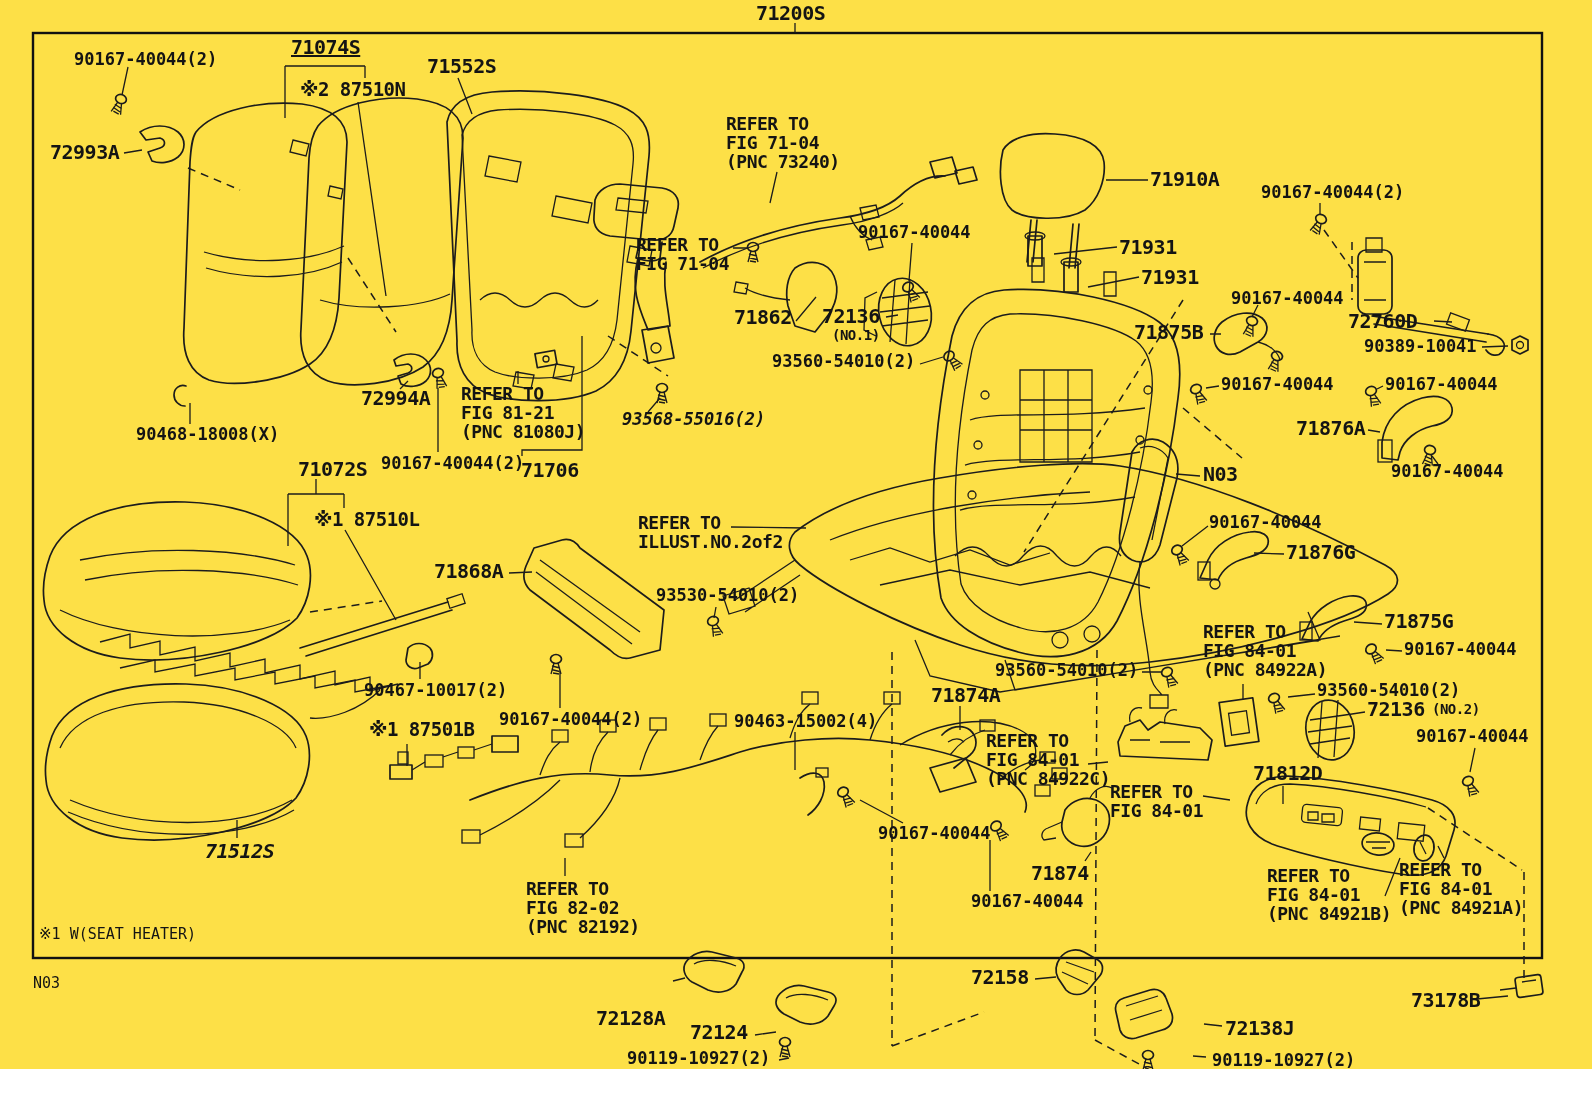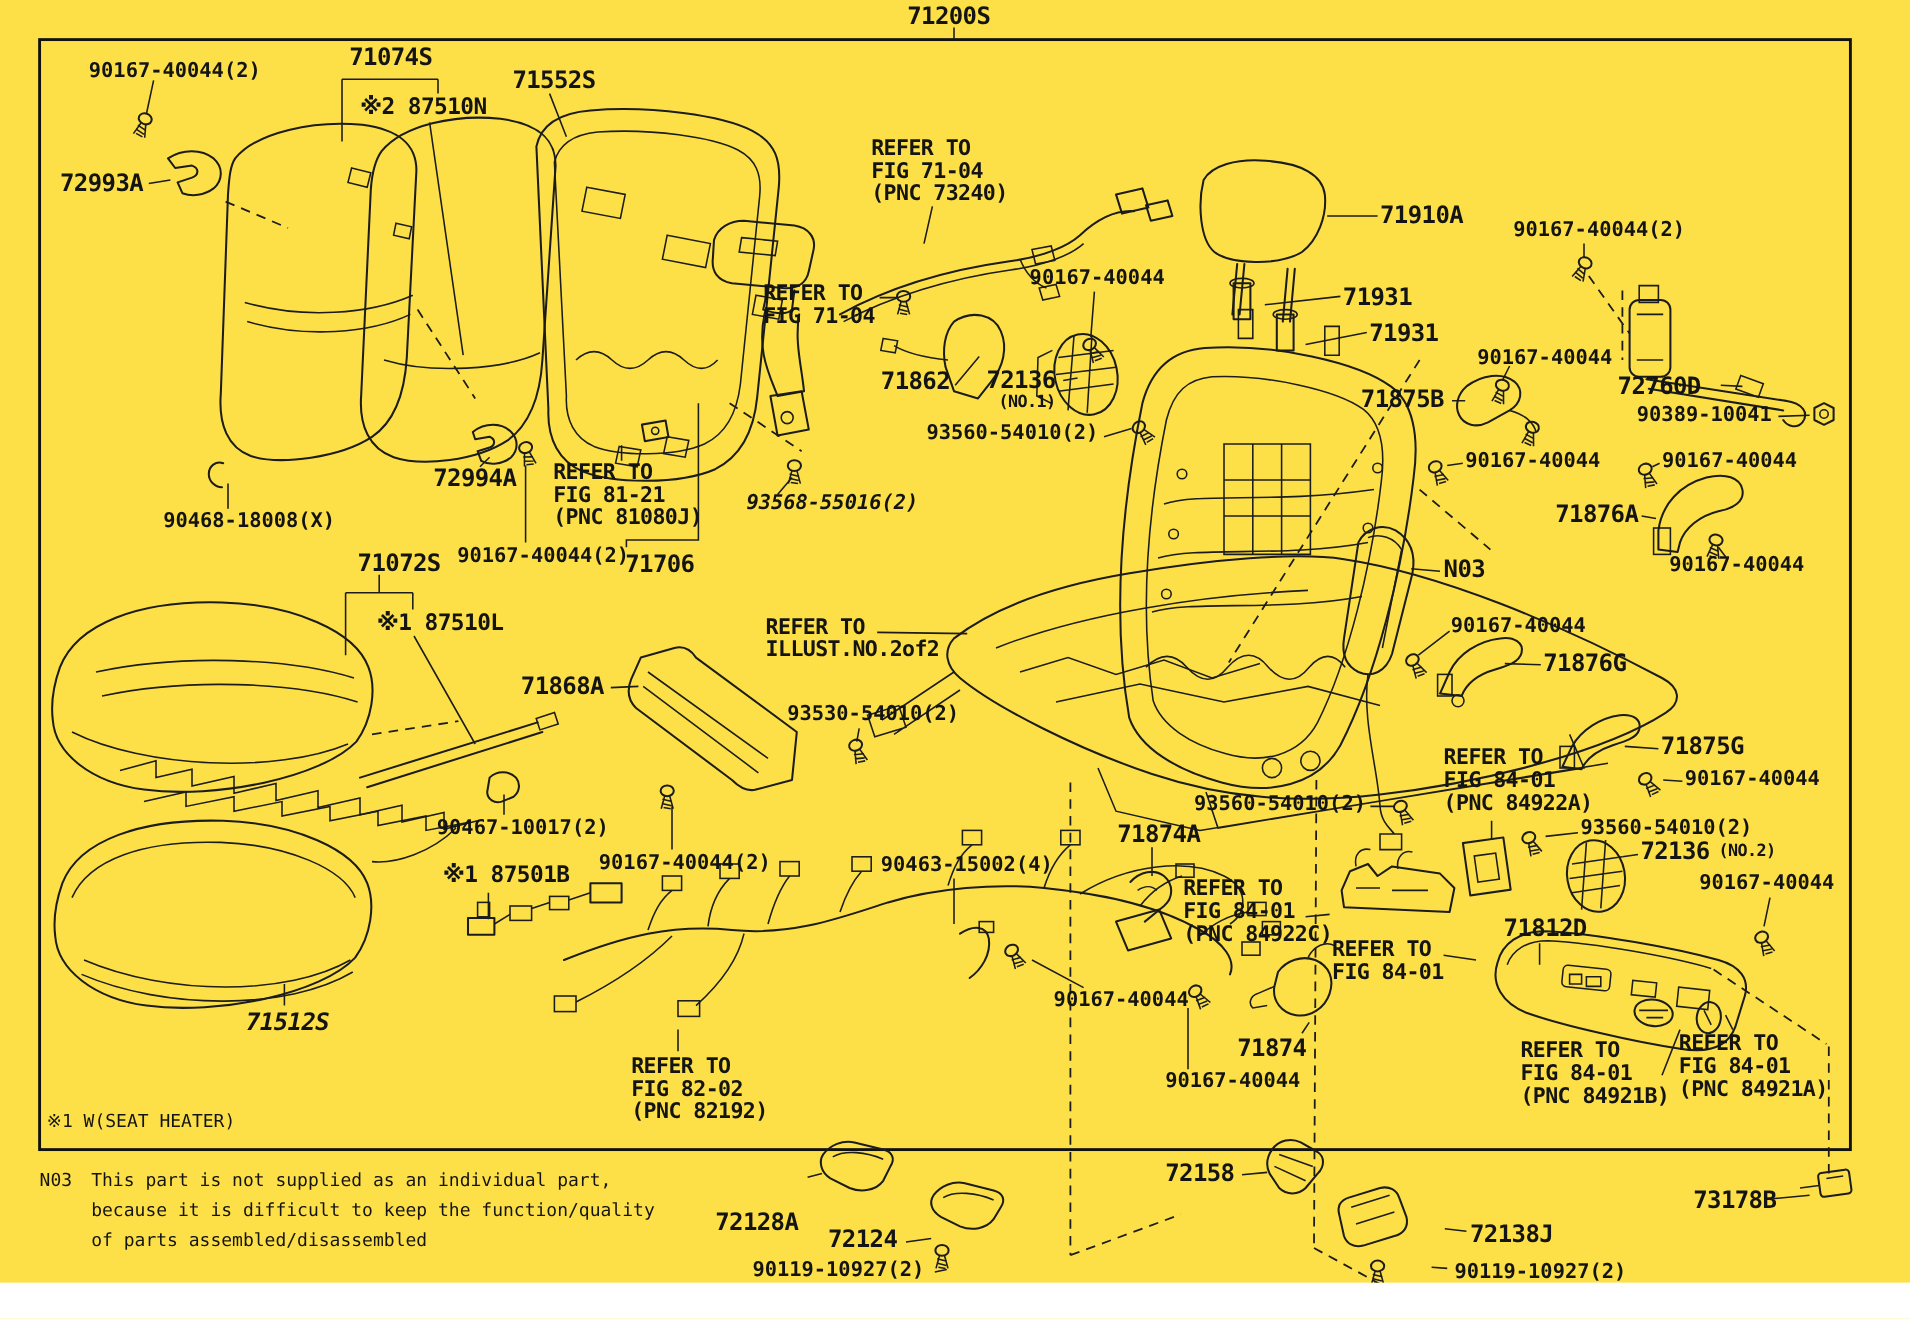--- a/index.html
+++ b/index.html
@@ -375,21 +375,21 @@
     M 1183,408 L 1242,458
     M 1324,230 L 1358,278 M 1352,242 L 1352,300
     M 1428,808 L 1522,870 M 1524,872 L 1524,978
     M 310,612 L 382,601
     M 608,336 L 668,376"></path>
 </svg>
 
 <div id="labels-layer">
       <div class="lbl b20" style="left: 756px; top: 2px;">71200S</div>
       <div class="lbl b17" style="left: 74px; top: 50px;">90167-40044(2)</div>
-      <div class="lbl b20" style="left: 291px; top: 36px;">71074S</div>
+      <div class="lbl b20" style="left: 291px; top: 36px; text-decoration: underline;">71074S</div>
       <div class="lbl b19" style="left: 300px; top: 79px;">※2 87510N</div>
       <div class="lbl b20" style="left: 427px; top: 55px;">71552S</div>
       <div class="lbl b20" style="left: 50px; top: 141px;">72993A</div>
       <div class="lbl ref" style="left: 726px; top: 114px;">REFER TO
 FIG 71-04
 (PNC 73240)</div>
       <div class="lbl ref" style="left: 636px; top: 235px;">REFER TO
 FIG 71-04</div>
       <div class="lbl b17" style="left: 858px; top: 223px;">90167-40044</div>
       <div class="lbl b20" style="left: 1150px; top: 168px;">71910A</div>
@@ -454,23 +454,20 @@
 FIG 82-02
 (PNC 82192)</div>
       <div class="lbl ref" style="left: 1267px; top: 866px;">REFER TO
 FIG 84-01
 (PNC 84921B)</div>
       <div class="lbl ref" style="left: 1399px; top: 860px;">REFER TO
 FIG 84-01
 (PNC 84921A)</div>
       <div class="lbl n15" style="left: 39px; top: 925px;">※1 W(SEAT HEATER)</div>
       <div class="lbl n15h" style="left: 33px; top: 971px;">N03</div>
-      <div class="lbl n15h" style="left: 76px; top: 971px;">This part is not supplied as an individual part,
-because it is difficult to keep the function/quality
-of parts assembled/disassembled</div>
       <div class="lbl b20" style="left: 596px; top: 971px; margin-top: 36px;">72128A</div>
       <div class="lbl b20" style="left: 971px; top: 966px;">72158</div>
       <div class="lbl b20" style="left: 690px; top: 1021px;">72124</div>
       <div class="lbl b17" style="left: 627px; top: 1049px;">90119-10927(2)</div>
       <div class="lbl b20" style="left: 1225px; top: 1017px;">72138J</div>
       <div class="lbl b17" style="left: 1212px; top: 1051px;">90119-10927(2)</div>
       <div class="lbl b20" style="left: 1411px; top: 989px;">73178B</div>
       <div class="lbl n17" style="left: 1515px; top: 1073px;">714386J</div>
     </div>
 </div>

